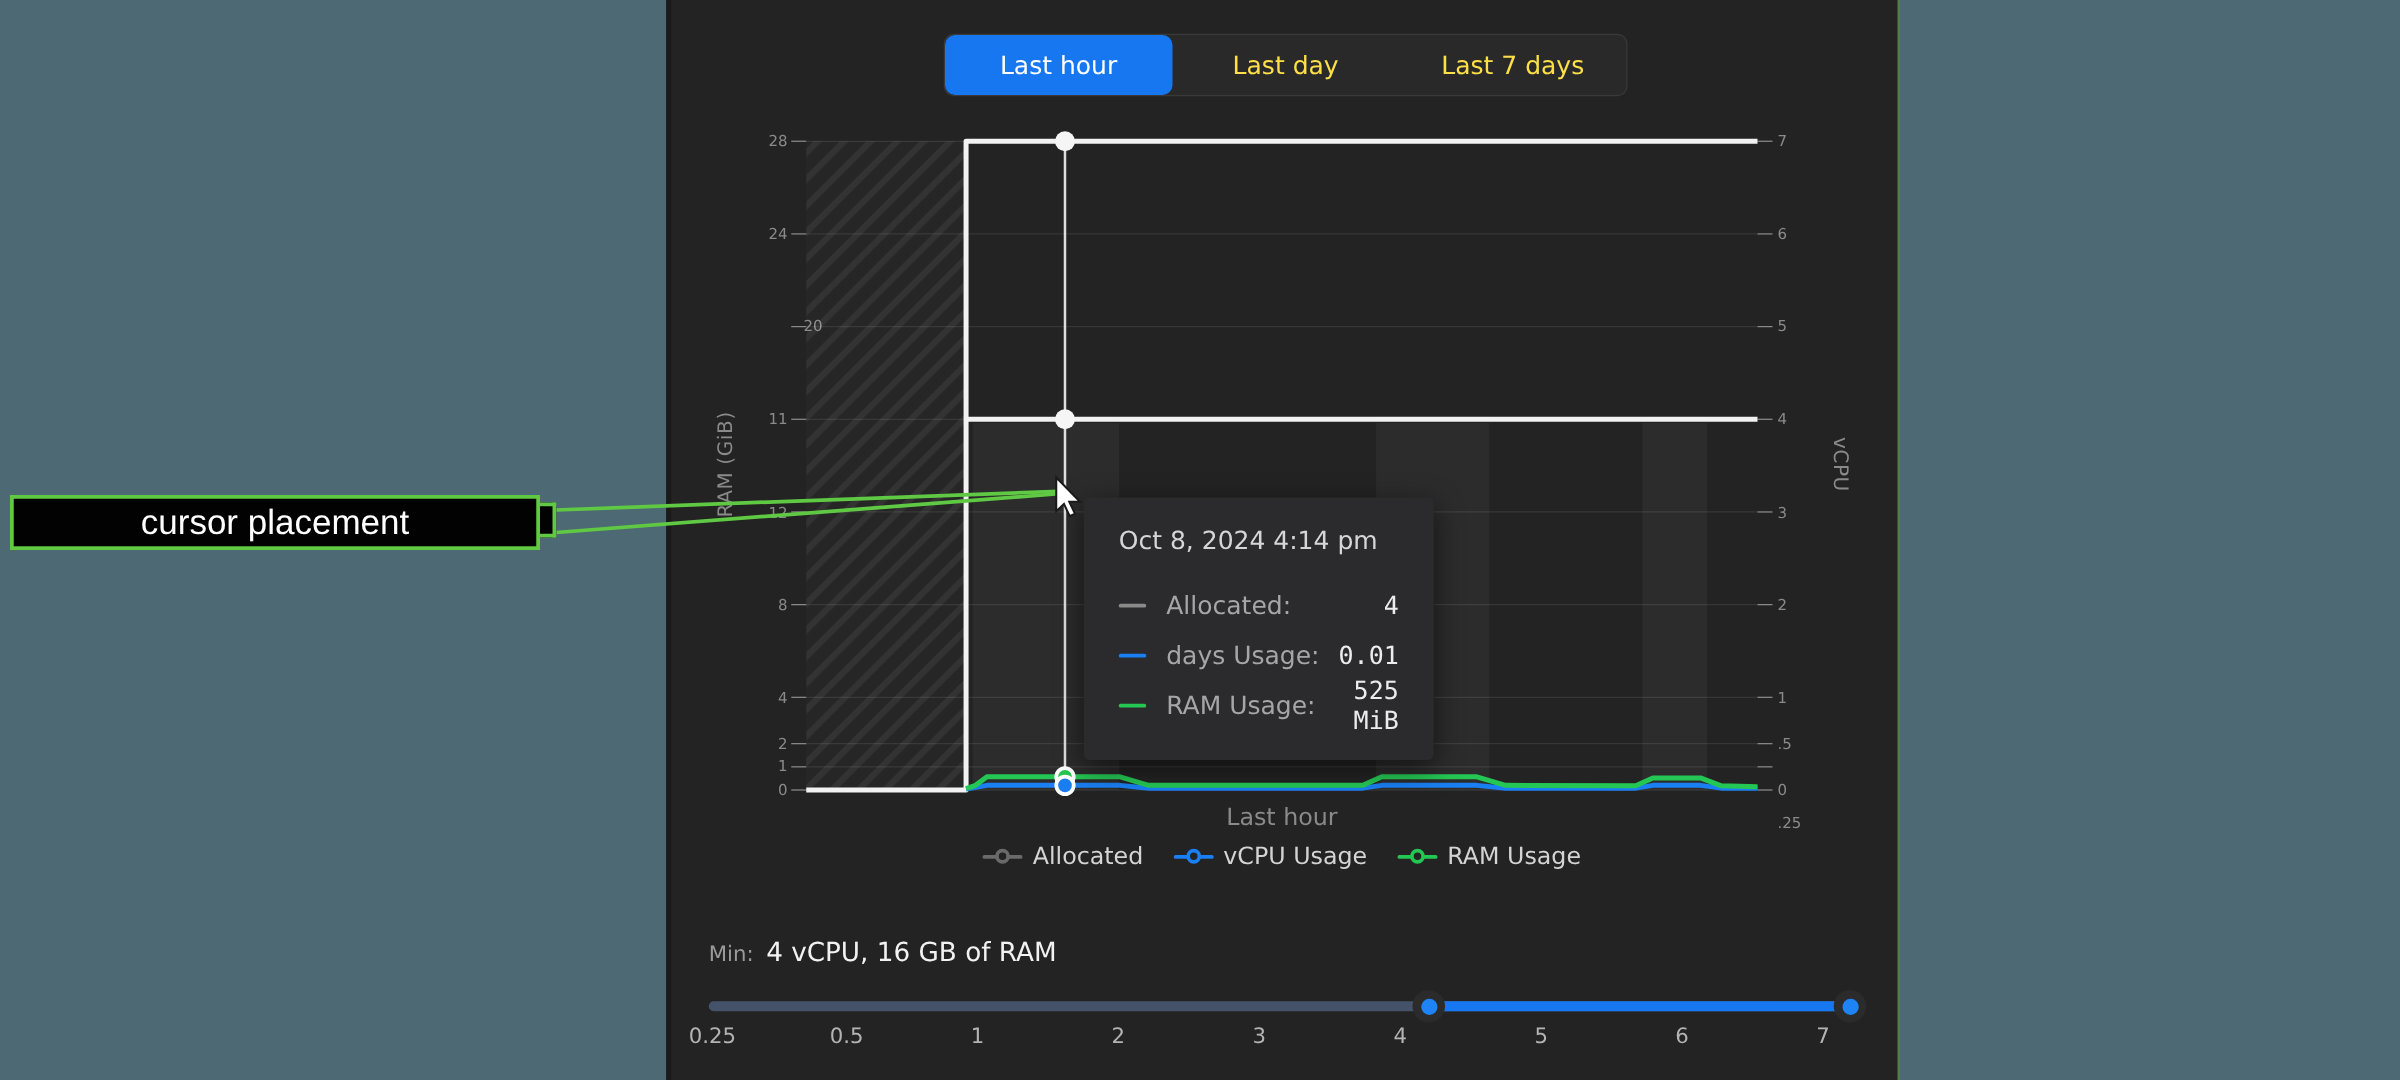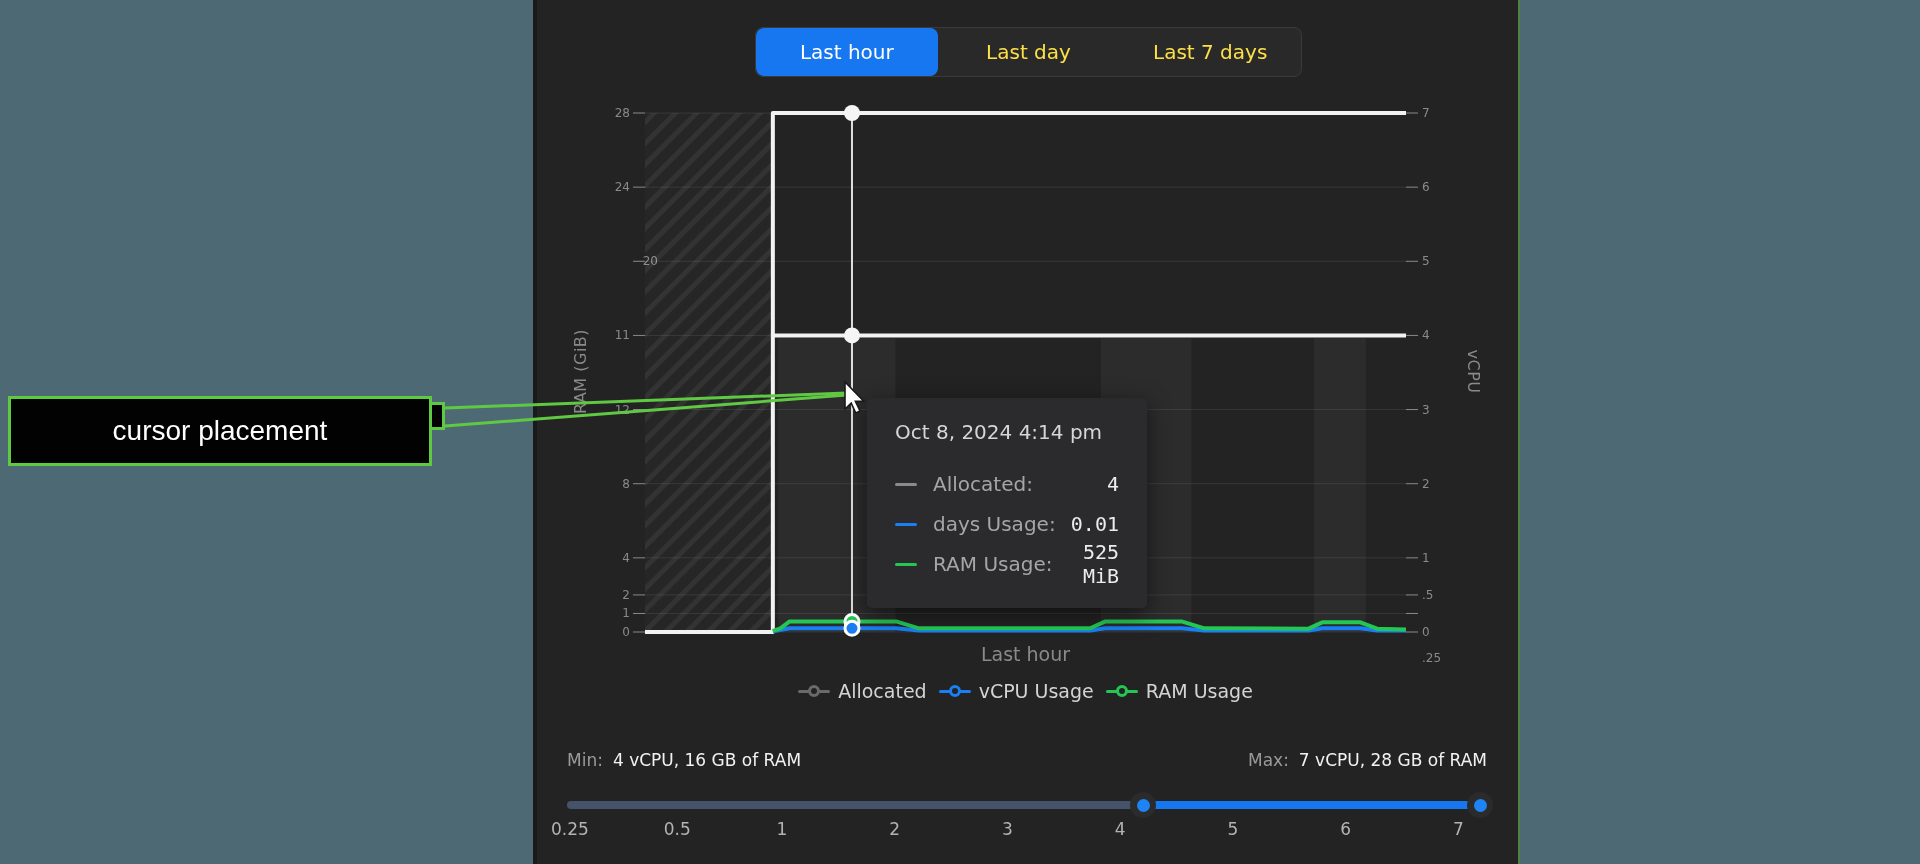--- a/index.html
+++ b/index.html
@@ -23,21 +23,21 @@
   .tick-label { position:absolute; color:#8a8a8a; font-size:12px; line-height:20px; }
   .tick-label.left { text-align:right; width:60px; }
   .axis-title { position:absolute; color:#8a8a8a; font-size:16px; letter-spacing:.5px;
                 white-space:nowrap; }
   .axis-title.left  { transform:rotate(-90deg); transform-origin:center; }
   .axis-title.right { transform:rotate(90deg);  transform-origin:center; }
   .x-label { position:absolute; left:645px; top:643px; width:761px; text-align:center;
              color:#8a8a8a; font-size:19px; }
 
   .legend { position:absolute; left:645px; top:674px; width:761px; height:28px;
-            display:flex; align-items:flex-end; justify-content:center; gap:12px; }
+            display:flex; align-items:flex-start; justify-content:center; gap:24px; }
   .legend-item { display:flex; align-items:center; gap:8px; color:#d4d4d4;
                  font-size:19px; cursor:pointer; }
   .lg-marker { position:relative; width:32px; height:3px; border-radius:2px; }
   .lg-dot { position:absolute; left:10px; top:-5px; width:12px; height:12px;
             border-radius:50%; background:#232323; border:3px solid currentColor; }
 
   
   .tooltip { position:absolute; left:867px; top:398px; width:280px;
              background:#2b2b2d; border-radius:5px; padding:22px 28px 24px 28px;
              box-shadow:0 6px 22px rgba(0,0,0,.55); z-index:6; }
@@ -45,36 +45,36 @@
   .tt-row { display:flex; align-items:center; height:40px; }
   .tt-dash { width:22px; height:3px; border-radius:2px; margin-right:16px; flex:none; }
   .tt-label { color:#a6a6a6; font-size:20px; }
   .tt-value { flex:1; text-align:right; color:#ececec; font-size:20px;
               font-family:"DejaVu Sans Mono", monospace; }
 
   
   .range-row { position:absolute; left:567px; top:750px; width:920px;
                display:flex; justify-content:space-between; align-items:baseline; }
   .range-key { color:#9a9a9a; font-size:17px; }
-  .range-val { color:#f2f2f2; font-size:17px; margin-left:10px; }
+  .range-val { color:#f2f2f2; font-size:21px; margin-left:10px; }
 
   .slider-wrap { position:absolute; left:567px; top:791px; width:920px; height:60px; }
   .slider-track { position:absolute; left:0; top:10px; width:920px; height:8px;
                   border-radius:4px; background:#44536a; cursor:pointer; }
   .slider-fill  { position:absolute; left:576px; top:10px; width:344px; height:8px;
                   border-radius:0 4px 4px 0; background:#1677f0; cursor:pointer; }
   .slider-handle { position:absolute; top:1px; width:26px; height:26px; border-radius:50%;
                    background:#2b2b2b; display:flex; align-items:center; justify-content:center;
                    cursor:grab; z-index:2; }
   .slider-handle .knob { width:13px; height:13px; border-radius:50%; background:#1e83f5; }
   .slider-tick { position:absolute; top:28px; width:60px; margin-left:-30px; 
                  color:#b3b3b3; font-size:17px; }
 
   
-  .callout-box { position:absolute; left:8px; top:396px; width:424px; height:70px;
+  .callout-box { position:absolute; left:8px; top:396px; width:424px; height:44px;
                  background:#020202; border:3px solid #5fc944;
                  display:flex; align-items:center; justify-content:center;
                  font-family:"Liberation Sans", sans-serif; font-size:28px; color:#fff;
                  z-index:7; }
   .callout-stem { position:absolute; left:432px; top:402px; width:13px; height:28px;
                   background:#020202; border:3px solid #5fc944; border-left:none; z-index:7; }
 
   svg.overlay { position:absolute; left:0; top:0; z-index:4; pointer-events:none; }
   svg.cursor-layer { position:absolute; left:0; top:0; z-index:9; pointer-events:none; }
 </style>
@@ -212,23 +212,20 @@
           <span class="tt-label">RAM Usage:</span>
           <span class="tt-value">525 MiB</span>
         </div>
       </div>
   </div>
 
   <div class="range-row">
     <div>
       <span class="range-key">Min:</span><span class="range-val">4 vCPU, 16 GB of RAM</span>
     </div>
-    <div>
-      <span class="range-key">Max:</span><span class="range-val">7 vCPU, 28 GB of RAM</span>
-    </div>
   </div>
 
   <div class="slider-wrap">
     <div class="slider-track"></div>
     <div class="slider-fill"></div>
     <div class="slider-handle" style="left:563px;">
         <div class="knob"></div>
       </div>
     <div class="slider-handle" style="left:900px;">
         <div class="knob"></div>

